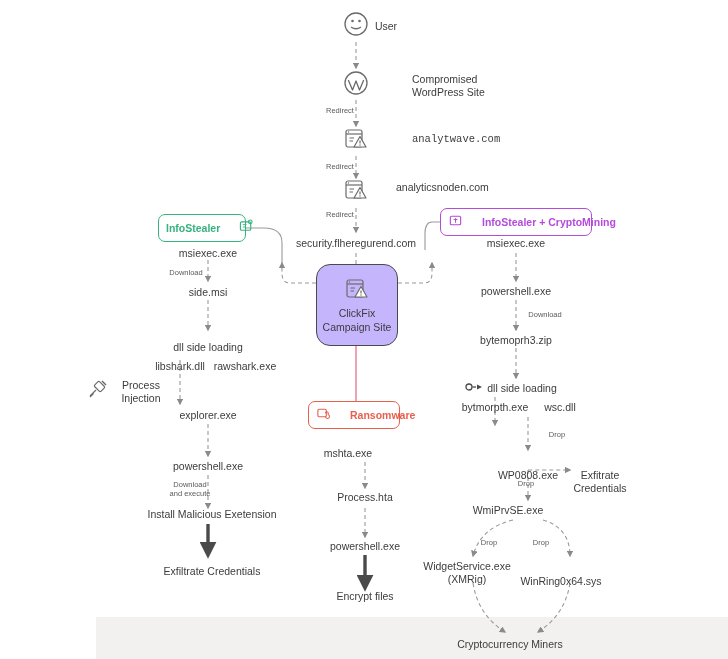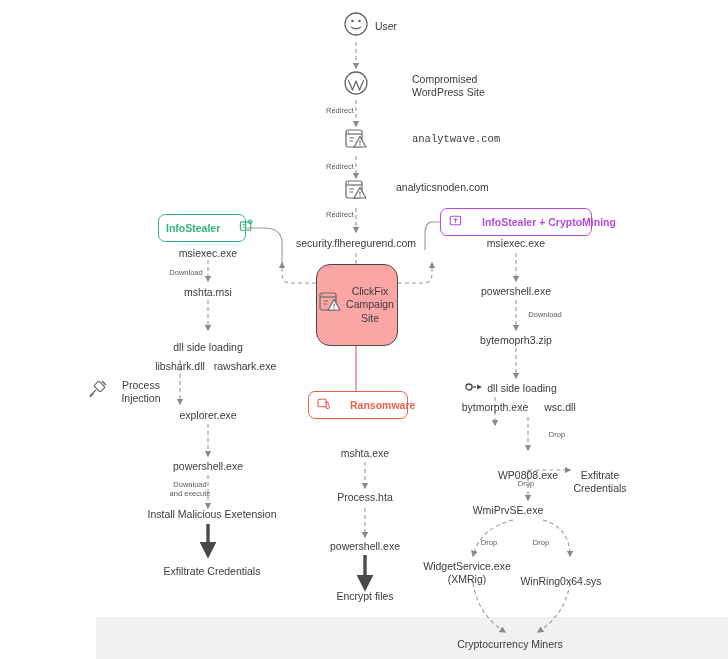--- a/index.html
+++ b/index.html
@@ -45,28 +45,28 @@
     position: absolute;
     border: 1.4px solid #35b37e;
     border-radius: 7px;
     background: #ffffff;
     box-sizing: border-box;
   }
   .clickfix-box {
     position: absolute;
     border: 1.5px solid #4a4a4a;
     border-radius: 14px;
-    background: #fca5a5;
+    background: #c4b5fd;
     box-sizing: border-box;
     text-align: center;
     font-size: 10.5px;
     line-height: 13.5px;
     color: #3c3c3c;
     display: flex;
-    flex-direction: row;
+    flex-direction: column;
     align-items: center;
     justify-content: center;
   }
   .icon {
     display: inline-block;
     vertical-align: middle;
   }
   .node-icon {
     position: absolute;
     transform: translate(-50%, -50%);
@@ -222,21 +222,21 @@
       <span class="icon">
         <svg width="15" height="15" viewBox="0 0 16 16">
           <rect x="2.5" y="3.5" width="11" height="9" rx="1.4" fill="none" stroke="#b44bdb" stroke-width="1.2"></rect>
           <path d="M 6 7 L 10 7 M 8 5.5 L 8 10.5" stroke="#b44bdb" stroke-width="1.1"></path>
         </svg>
       </span>
       <span class="pill-text" style="color:#b44bdb;">InfoStealer + CryptoMining</span>
     </div>
   </div>
 
-  <div class="pill" style="left:308px; top:391px; width:100px; height:28px; border-color:#e8604c;">
+  <div class="pill" style="left:308px; top:401px; width:92px; height:28px; border-color:#e8604c;">
     <div class="pill-inner">
       <span class="icon">
         <svg width="15" height="15" viewBox="0 0 16 16">
           <rect x="2" y="3.5" width="9" height="8" rx="1.3" fill="none" stroke="#e8604c" stroke-width="1.2"></rect>
           <path d="M 10 11 a 2.2 2.2 0 1 0 3 -2 v -1.4 a 1.5 1.5 0 0 0 -3 0" fill="none" stroke="#e8604c" stroke-width="1.1"></path>
         </svg>
       </span>
       <span class="pill-text" style="color:#e8604c;">Ransomware</span>
     </div>
   </div>
@@ -259,32 +259,32 @@
   </div>
 
   <div class="node" style="left:386px; top:26px;">User</div>
   <div class="node" style="left:412px; top:86px; text-align:left; transform:translate(0,-50%);">Compromised
 WordPress Site</div>
   <div class="node" style="left:412px; top:139px; text-align:left; transform:translate(0,-50%);font-family:Liberation Mono, monospace;">analytwave.com</div>
   <div class="node" style="left:396px; top:187px; text-align:left; transform:translate(0,-50%);">analyticsnoden.com</div>
   <div class="node" style="left:356px; top:243px;">security.flheregurend.com</div>
 
   <div class="node" style="left:208px; top:253px;">msiexec.exe</div>
-  <div class="node" style="left:208px; top:292px;">mshta.msi</div>
+  <div class="node" style="left:208px; top:292px;">side.msi</div>
   <div class="node" style="left:208px; top:347px;">dll side loading</div>
   <div class="node" style="left:180px; top:366px;">libshark.dll</div>
   <div class="node" style="left:245px; top:366px;">rawshark.exe</div>
   <div class="node" style="left:141px; top:392px;">Process
 Injection</div>
   <div class="node" style="left:208px; top:415px;">explorer.exe</div>
   <div class="node" style="left:208px; top:466px;">powershell.exe</div>
   <div class="node" style="left:212px; top:514px;">Install Malicious Exetension</div>
   <div class="node" style="left:212px; top:571px;">Exfiltrate Credentials</div>
 
-  <div class="node" style="left:365px; top:453px;">mshta.exe</div>
+  <div class="node" style="left:348px; top:453px;">mshta.exe</div>
   <div class="node" style="left:365px; top:497px;">Process.hta</div>
   <div class="node" style="left:365px; top:546px;">powershell.exe</div>
   <div class="node" style="left:365px; top:596px;">Encrypt files</div>
 
   <div class="node" style="left:516px; top:243px;">msiexec.exe</div>
   <div class="node" style="left:516px; top:291px;">powershell.exe</div>
   <div class="node" style="left:516px; top:340px;">bytemoprh3.zip</div>
   <div class="node" style="left:522px; top:388px;">dll side loading</div>
   <div class="node-icon" style="left:474px; top:388px;">
     <svg width="18" height="12" viewBox="0 0 18 12">

